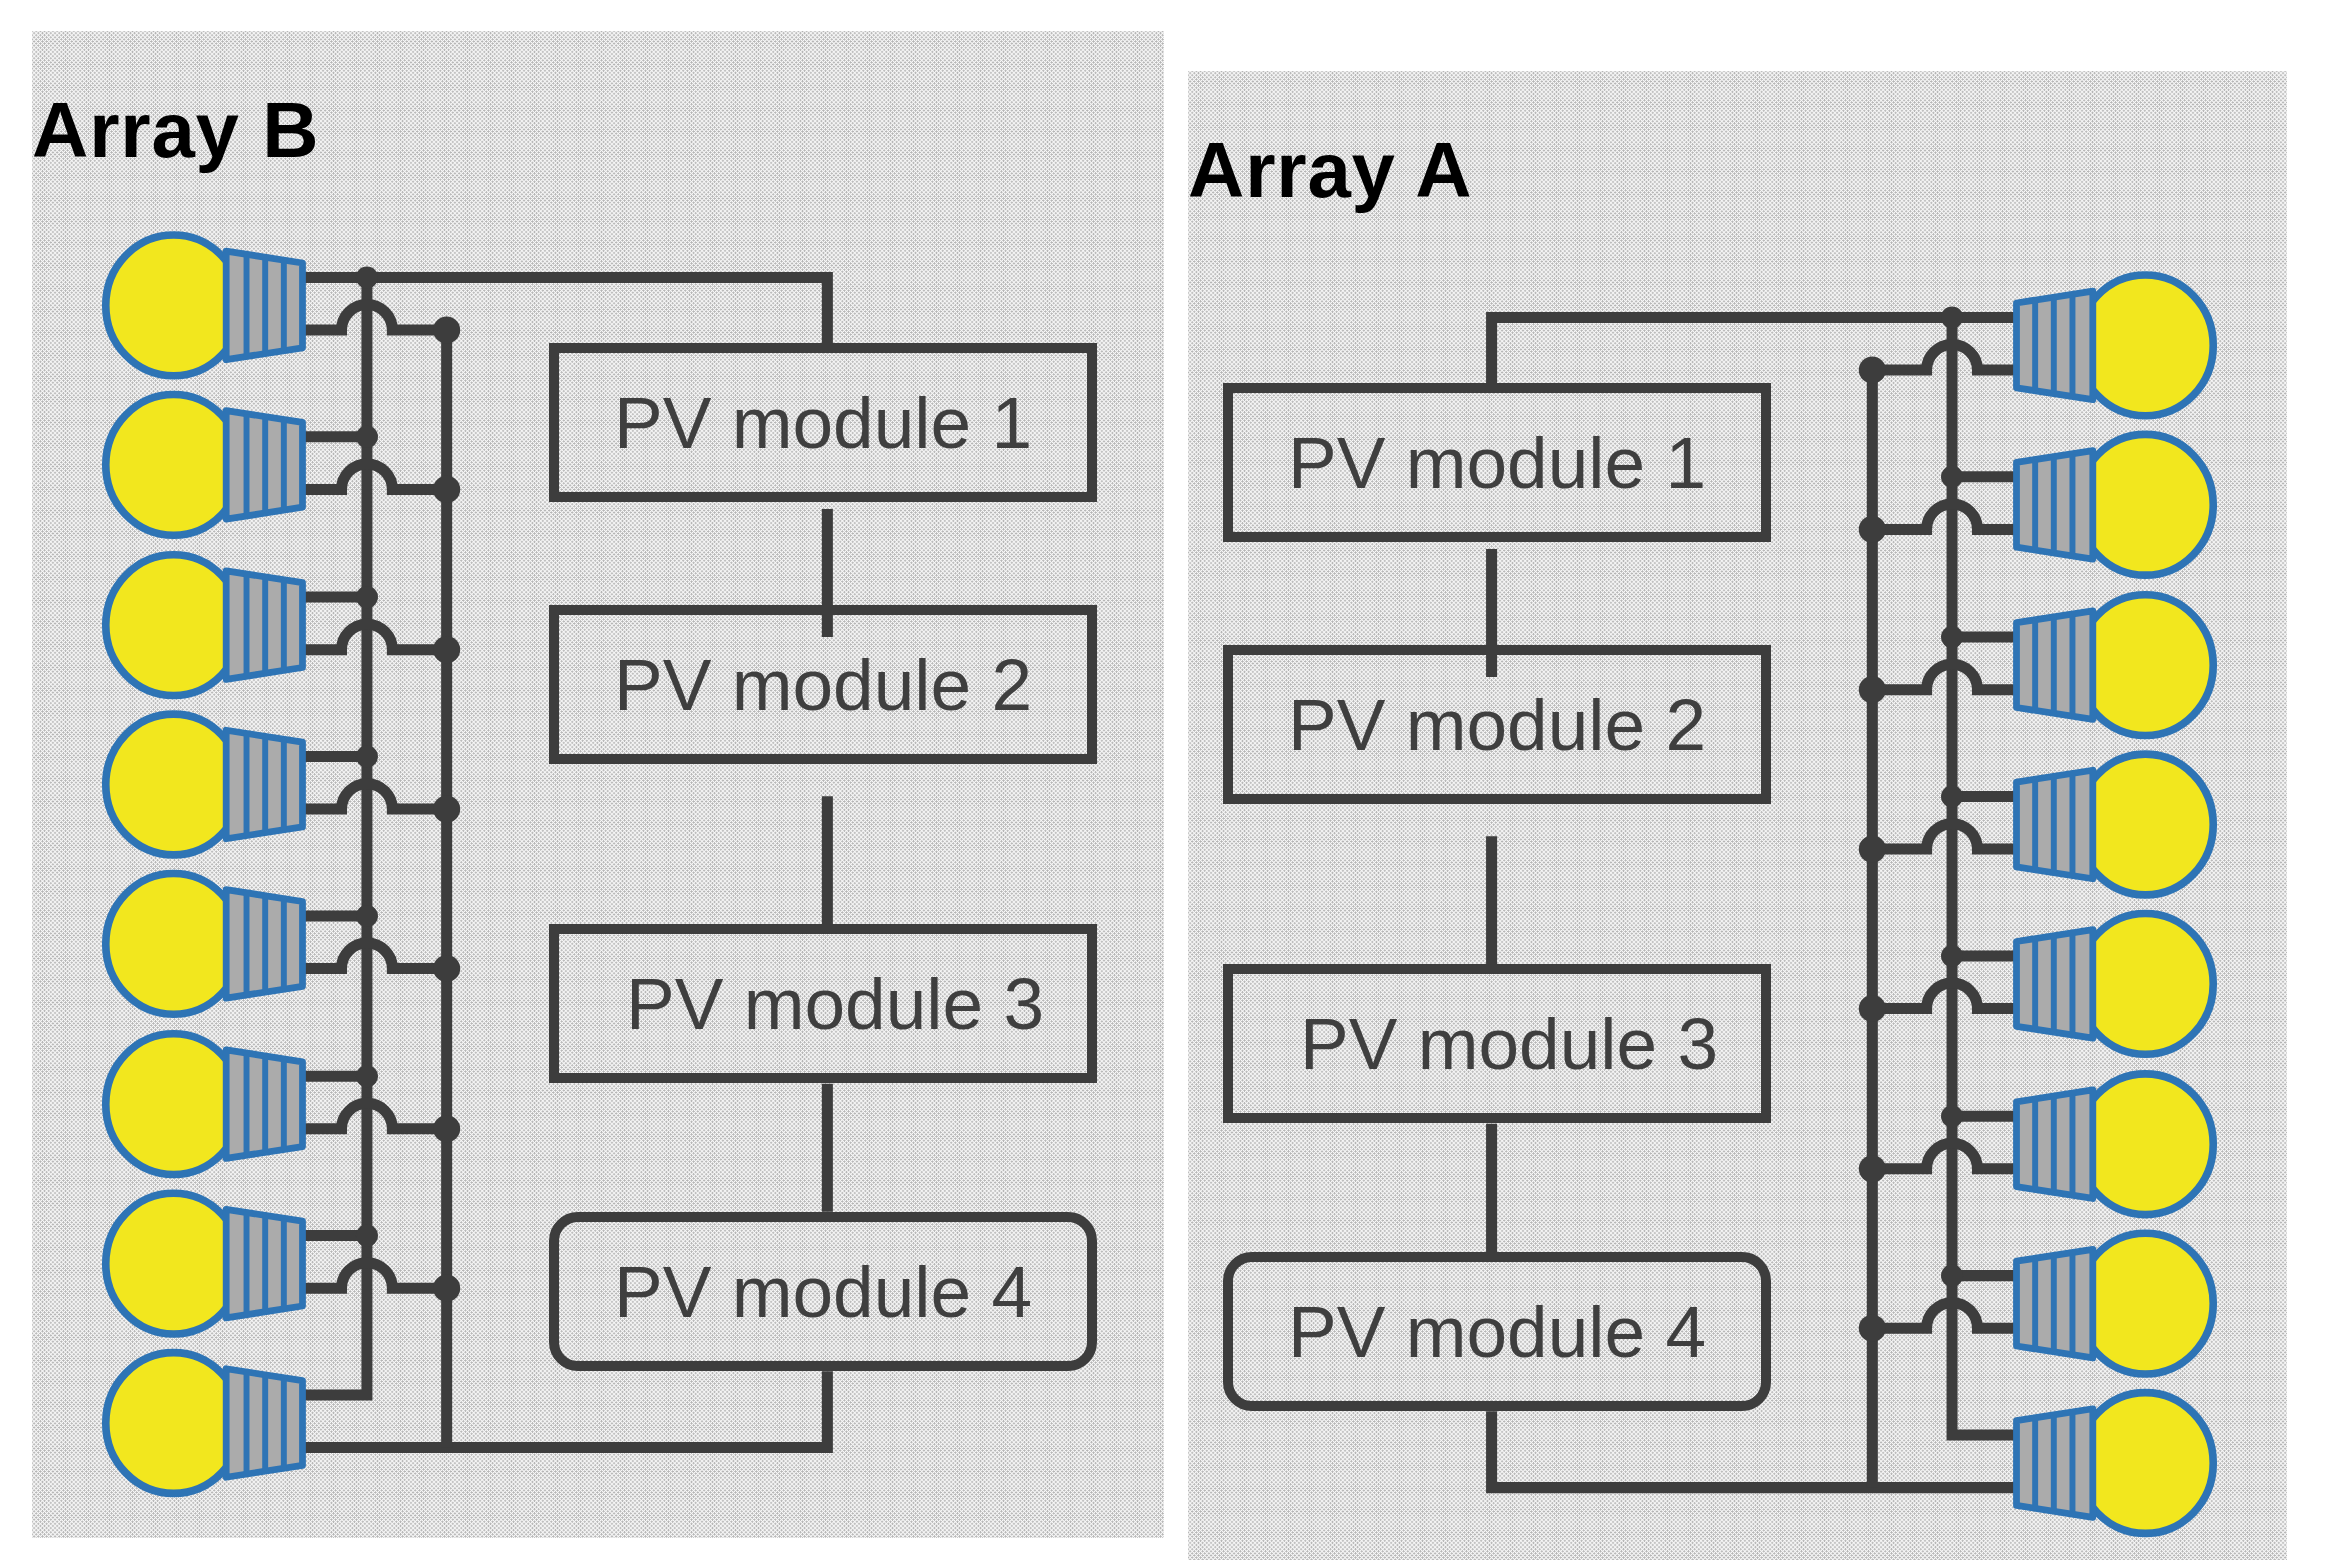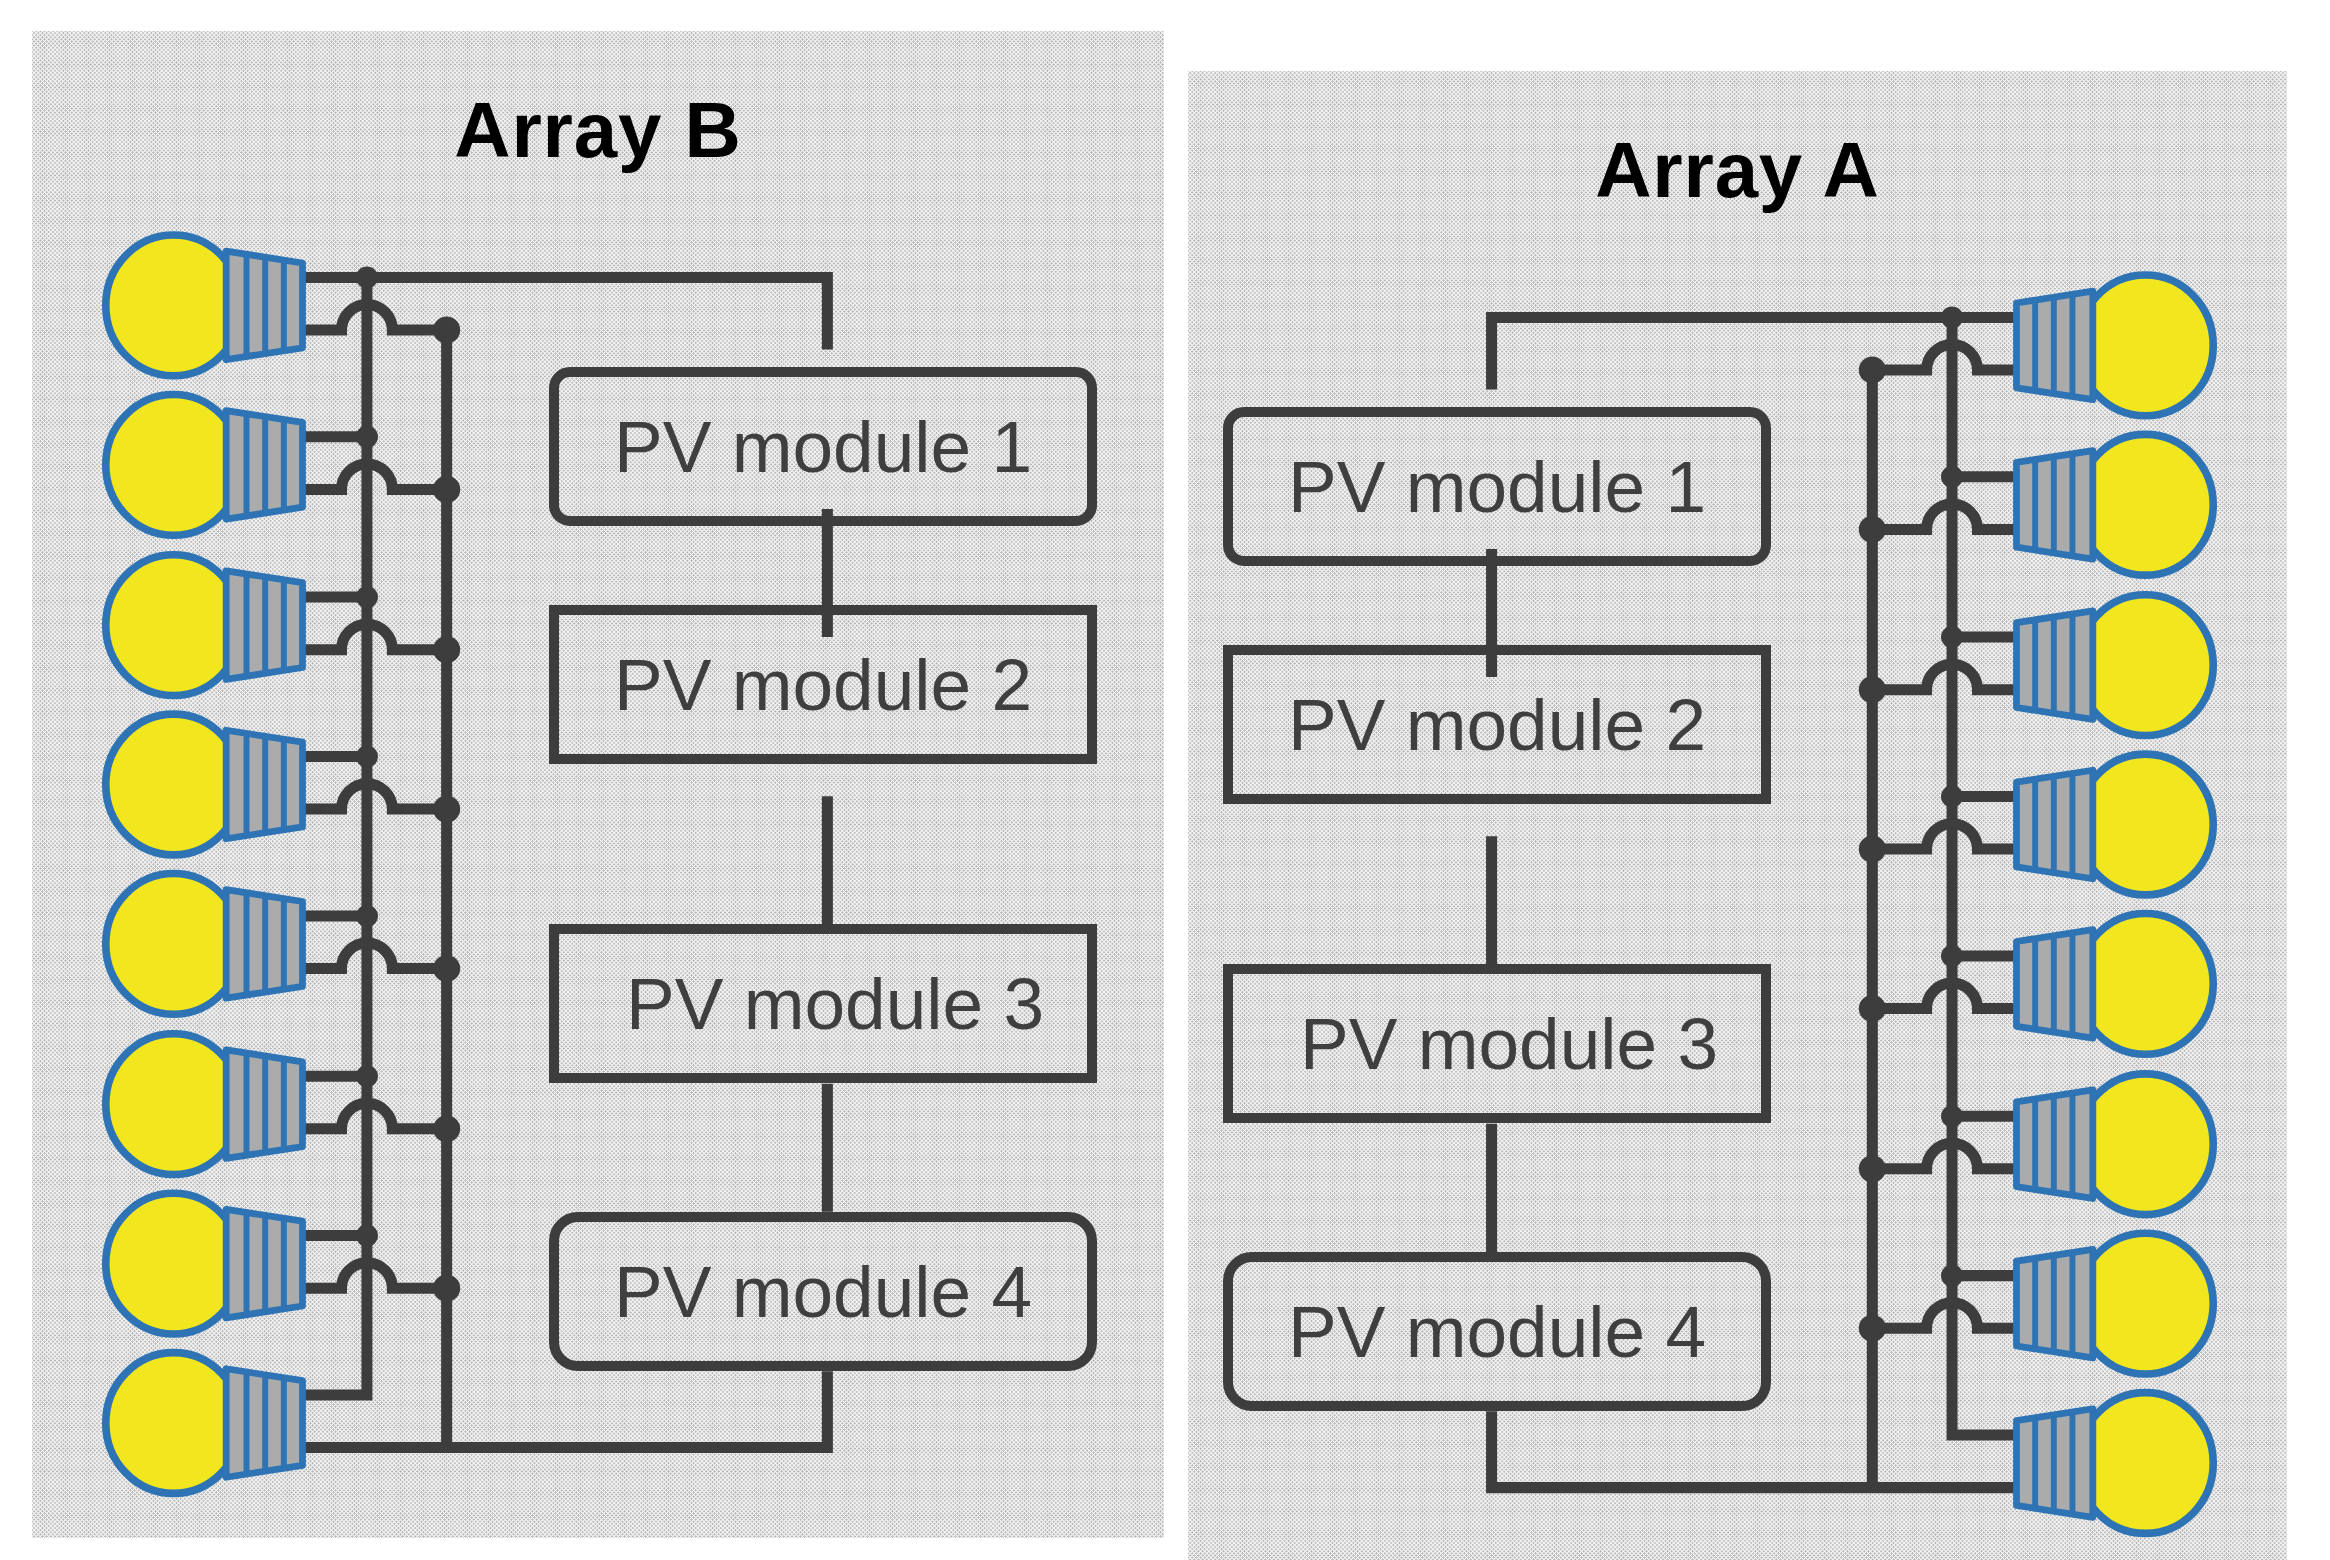--- a/index.html
+++ b/index.html
@@ -13,32 +13,32 @@
     background-image:
       radial-gradient(circle,#b5b5b5 0.9px,transparent 1.1px),
       radial-gradient(circle,#b5b5b5 0.9px,transparent 1.1px);
     background-size:4.2px 4.2px;
     background-position:0 0,2.1px 2.1px;
   }
   .panel.left{left:32px;width:1132px;}
   .panel.right{left:1188px;width:1099px;margin-top:40px;}
   .panel-title{
     position:absolute;top:54px;left:0;width:100%;
-    text-align:center;font-size:78px;font-weight:bold;color:#000000;
+    text-align:left;font-size:78px;font-weight:bold;color:#000000;
     letter-spacing:0.8px;margin:0;
   }
   svg.circuit{position:absolute;left:0;top:0;width:100%;height:100%;display:block;}
   .module-box{
     position:absolute;width:548px;height:159px;box-sizing:border-box;
     border:10.2px solid #3d3d3d;
     display:flex;align-items:center;justify-content:center;
   }
   .panel.left  .module-box{left:517px;}
   .panel.right .module-box{left:35px;}
-  .module-box.m1{top:336px;border-radius:21px;}
+  .module-box.m1{top:312px;}
   .module-box.m2{top:574px;}
   .module-box.m3{top:893px;padding-left:24px;}
   .module-box.m4{top:1181px;border-radius:29px;}
   .module-label{
     font-size:73px;color:#3f3f3f;white-space:nowrap;
     letter-spacing:0;
   }
 </style>
 </head>
 <body>

